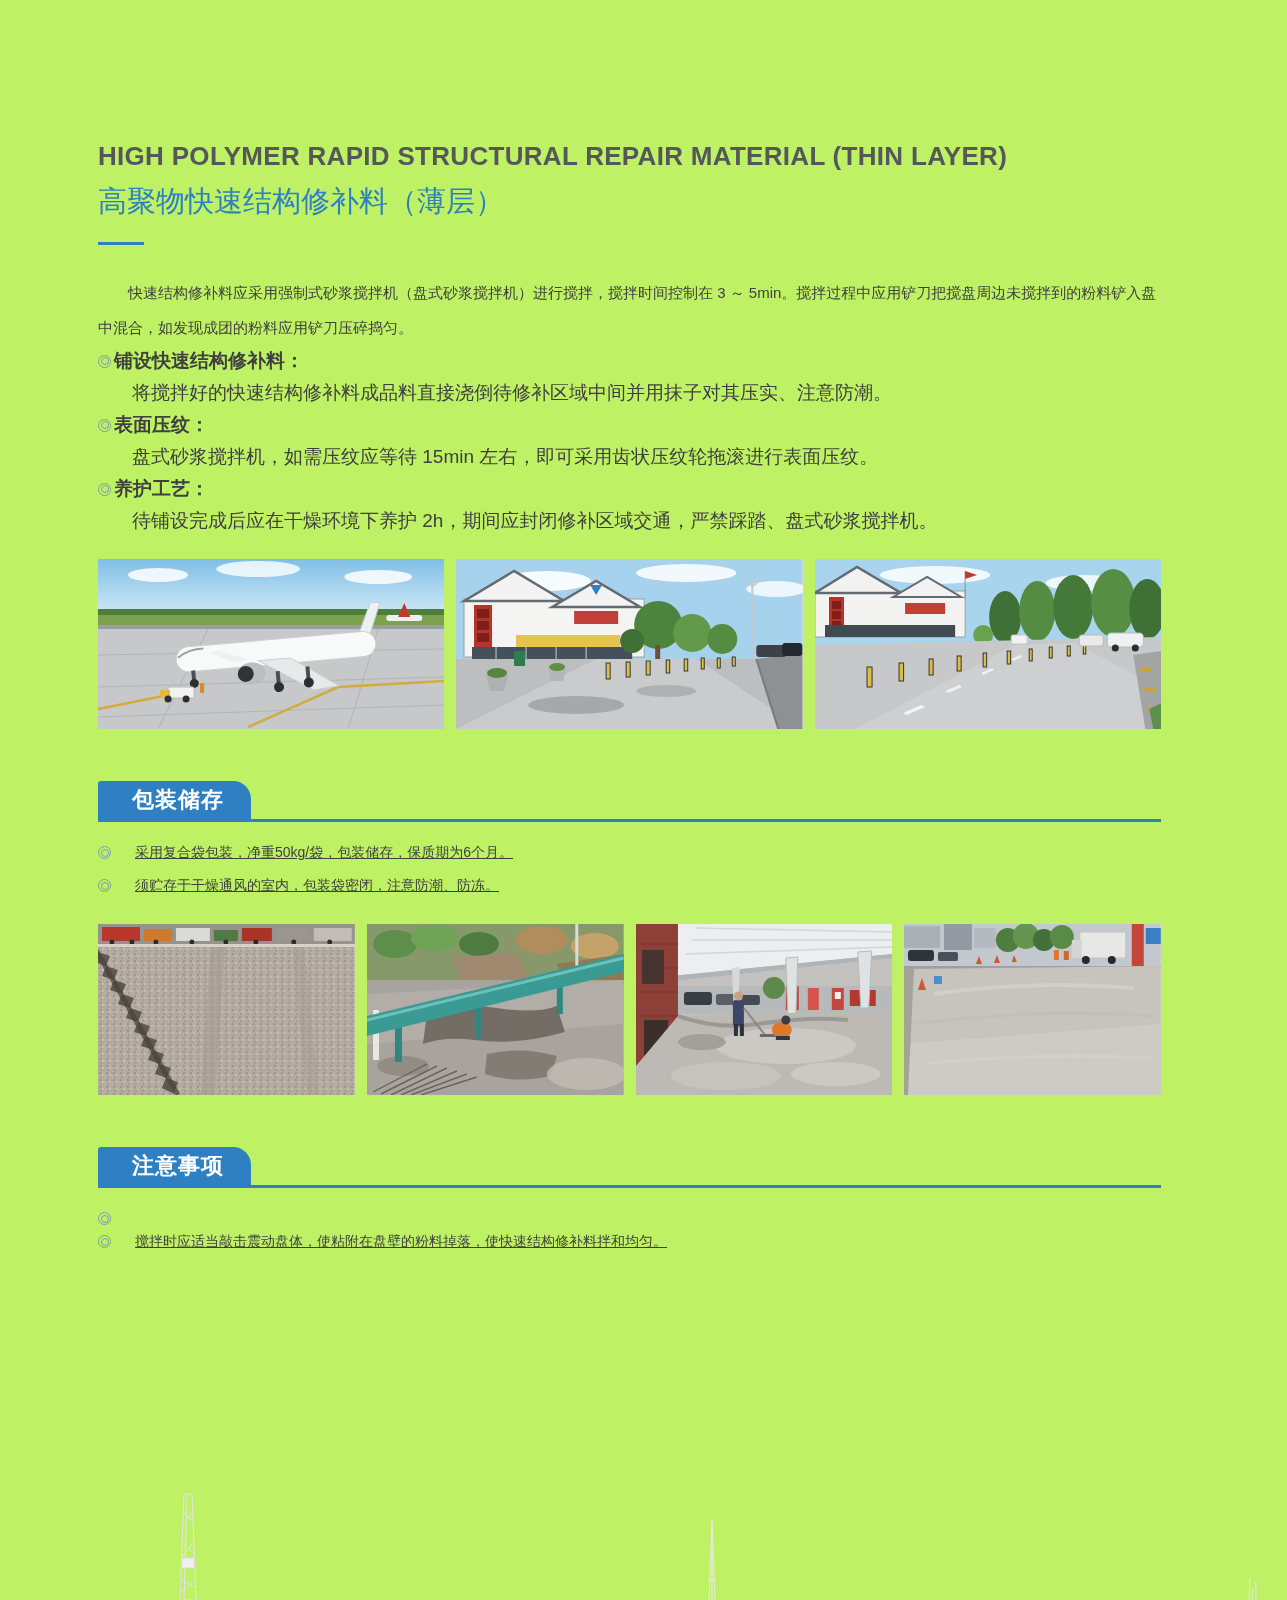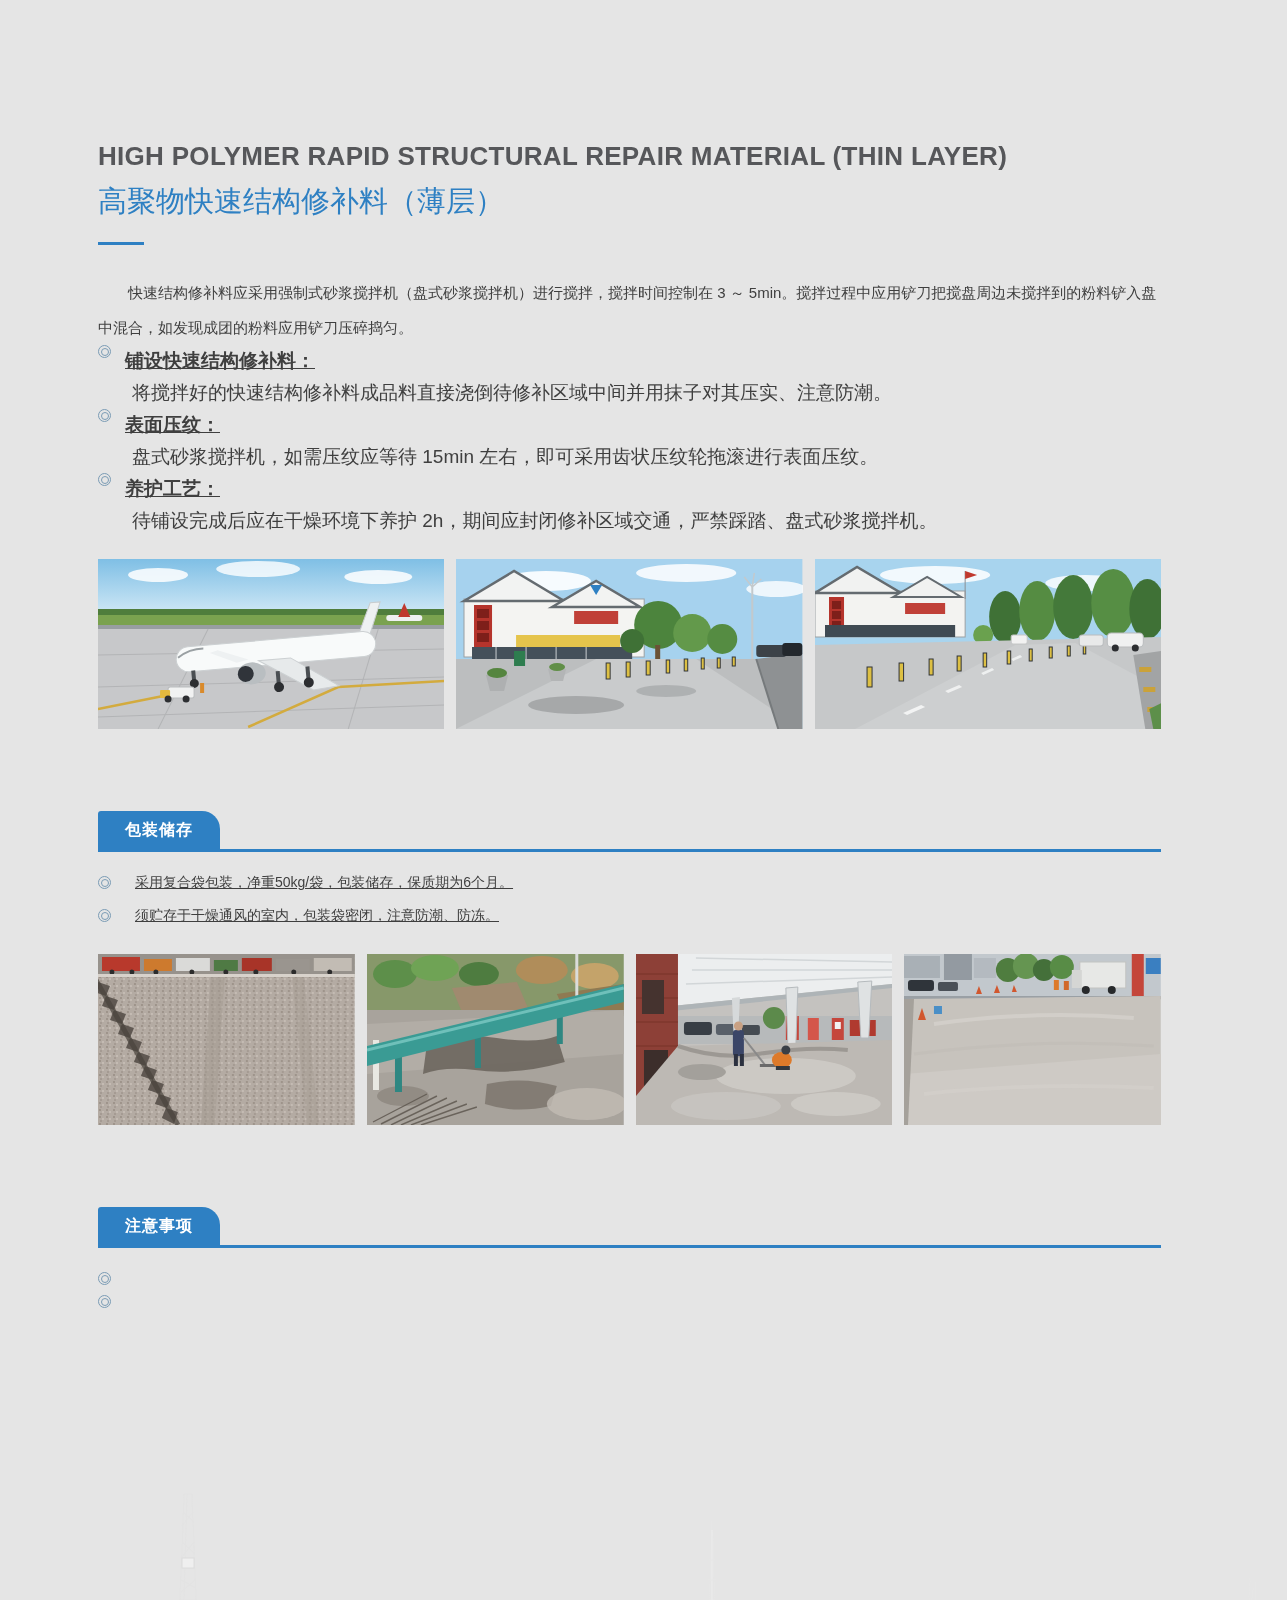--- a/index.html
+++ b/index.html
@@ -1,48 +1,48 @@
 <!DOCTYPE html>
 <html><head>
 <meta charset="utf-8">
 <style>
   html,body{margin:0;padding:0;background:#ffffff;}
   .page{
-    position:relative;width:1287px;height:1600px;background:#e5e5e5;overflow:hidden;
+    position:relative;width:1287px;height:1600px;background:#bef264;overflow:hidden;
     font-family:"Liberation Sans","DejaVu Sans",sans-serif;color:#3f3f3f;
   }
   .content{position:absolute;left:98px;top:0;width:1063px;}
   .title-en{
     margin:140px 0 0 0;font-size:26px;line-height:32px;font-weight:700;
     color:#56575a;letter-spacing:.3px;
   }
   .title-zh{
     margin:10px 0 0 0;font-size:29px;line-height:38px;font-weight:400;color:#2e80c3;
   }
   .title-rule{margin-top:22px;width:46px;height:3px;background:#2e80c3;}
   .intro-p{
     margin:30px 0 0 0;font-size:15px;line-height:35px;text-indent:2em;color:#3f3f3f;
   }
-  .item-head{display:flex;gap:14px;line-height:32px;font-size:19px;font-weight:700;color:#3f3f3f;text-decoration:underline;}
+  .item-head{display:flex;align-items:center;gap:3px;line-height:32px;font-size:19px;font-weight:700;color:#3f3f3f;}
   .item-text{margin-left:34px;font-size:19px;line-height:32px;color:#3f3f3f;}
   .bullseye{
     flex:0 0 auto;width:13px;height:13px;border:1.5px solid #7b9cb5;border-radius:50%;position:relative;box-sizing:border-box;
   }
   .bullseye::after{
     content:"";position:absolute;left:1.5px;top:1.5px;right:1.5px;bottom:1.5px;
     border:1.2px solid #7b9cb5;border-radius:50%;
   }
   .photo-row{display:flex;gap:12px;margin-top:22px;}
   .photo{flex:1;height:170px;overflow:hidden;background:#dfe3e5;}
   .photo-row.four .photo{height:171px;}
   .photo svg{display:block;width:100%;height:100%;}
   .section-head{margin-top:52px;border-bottom:3px solid #2e80c3;}
   .section-tab{
-    display:inline-block;background:#2e80c3;color:#ffffff;font-size:16px;font-weight:700;
-    line-height:26px;padding:6px 27px 6px 27px;border-radius:3px 18px 0 0;letter-spacing:1px;margin-top:30px;
+    display:inline-block;background:#2e80c3;color:#ffffff;font-size:22px;font-weight:700;
+    line-height:26px;padding:6px 27px 6px 34px;border-radius:3px 18px 0 0;letter-spacing:1px;
   }
   .section-bullets{margin-top:14px;}
   .sbullet{display:flex;align-items:flex-start;gap:24px;font-size:14px;line-height:33px;color:#3f3f3f;text-decoration:underline;}
   .sbullet .bullseye{margin-top:10px;}
   .wm{position:absolute;pointer-events:none;}
 </style>
 </head>
 <body>
 
 <div class="page">
@@ -431,20 +431,21 @@
 
     <div class="section-head">
       <span class="section-tab">注意事项</span>
     </div>
     <div class="section-bullets">
       <div class="sbullet">
         <span class="bullseye"></span>
       </div>
       <div class="sbullet">
         <span class="bullseye"></span>
+        <span>搅拌时应适当敲击震动盘体，使粘附在盘壁的粉料掉落，使快速结构修补料拌和均匀。</span>
       </div>
     </div>
   </div>
 
   <svg class="wm" style="left:170px;top:1492px;" width="36" height="108" viewBox="0 0 36 108">
     <g fill="none" stroke="#e3e3e3" stroke-width="1">
       <path d="M14,2 L22,2 L26,108 L10,108 Z"></path>
       <line x1="17" y1="2" x2="14" y2="108"></line>
       <path d="M13,20 L24,30 M23,20 L12,34 M12,50 L25,62 M24,50 L11,66"></path>
       <rect x="12" y="66" width="12" height="10" fill="#efefef" stroke="#dcdcdc"></rect>

